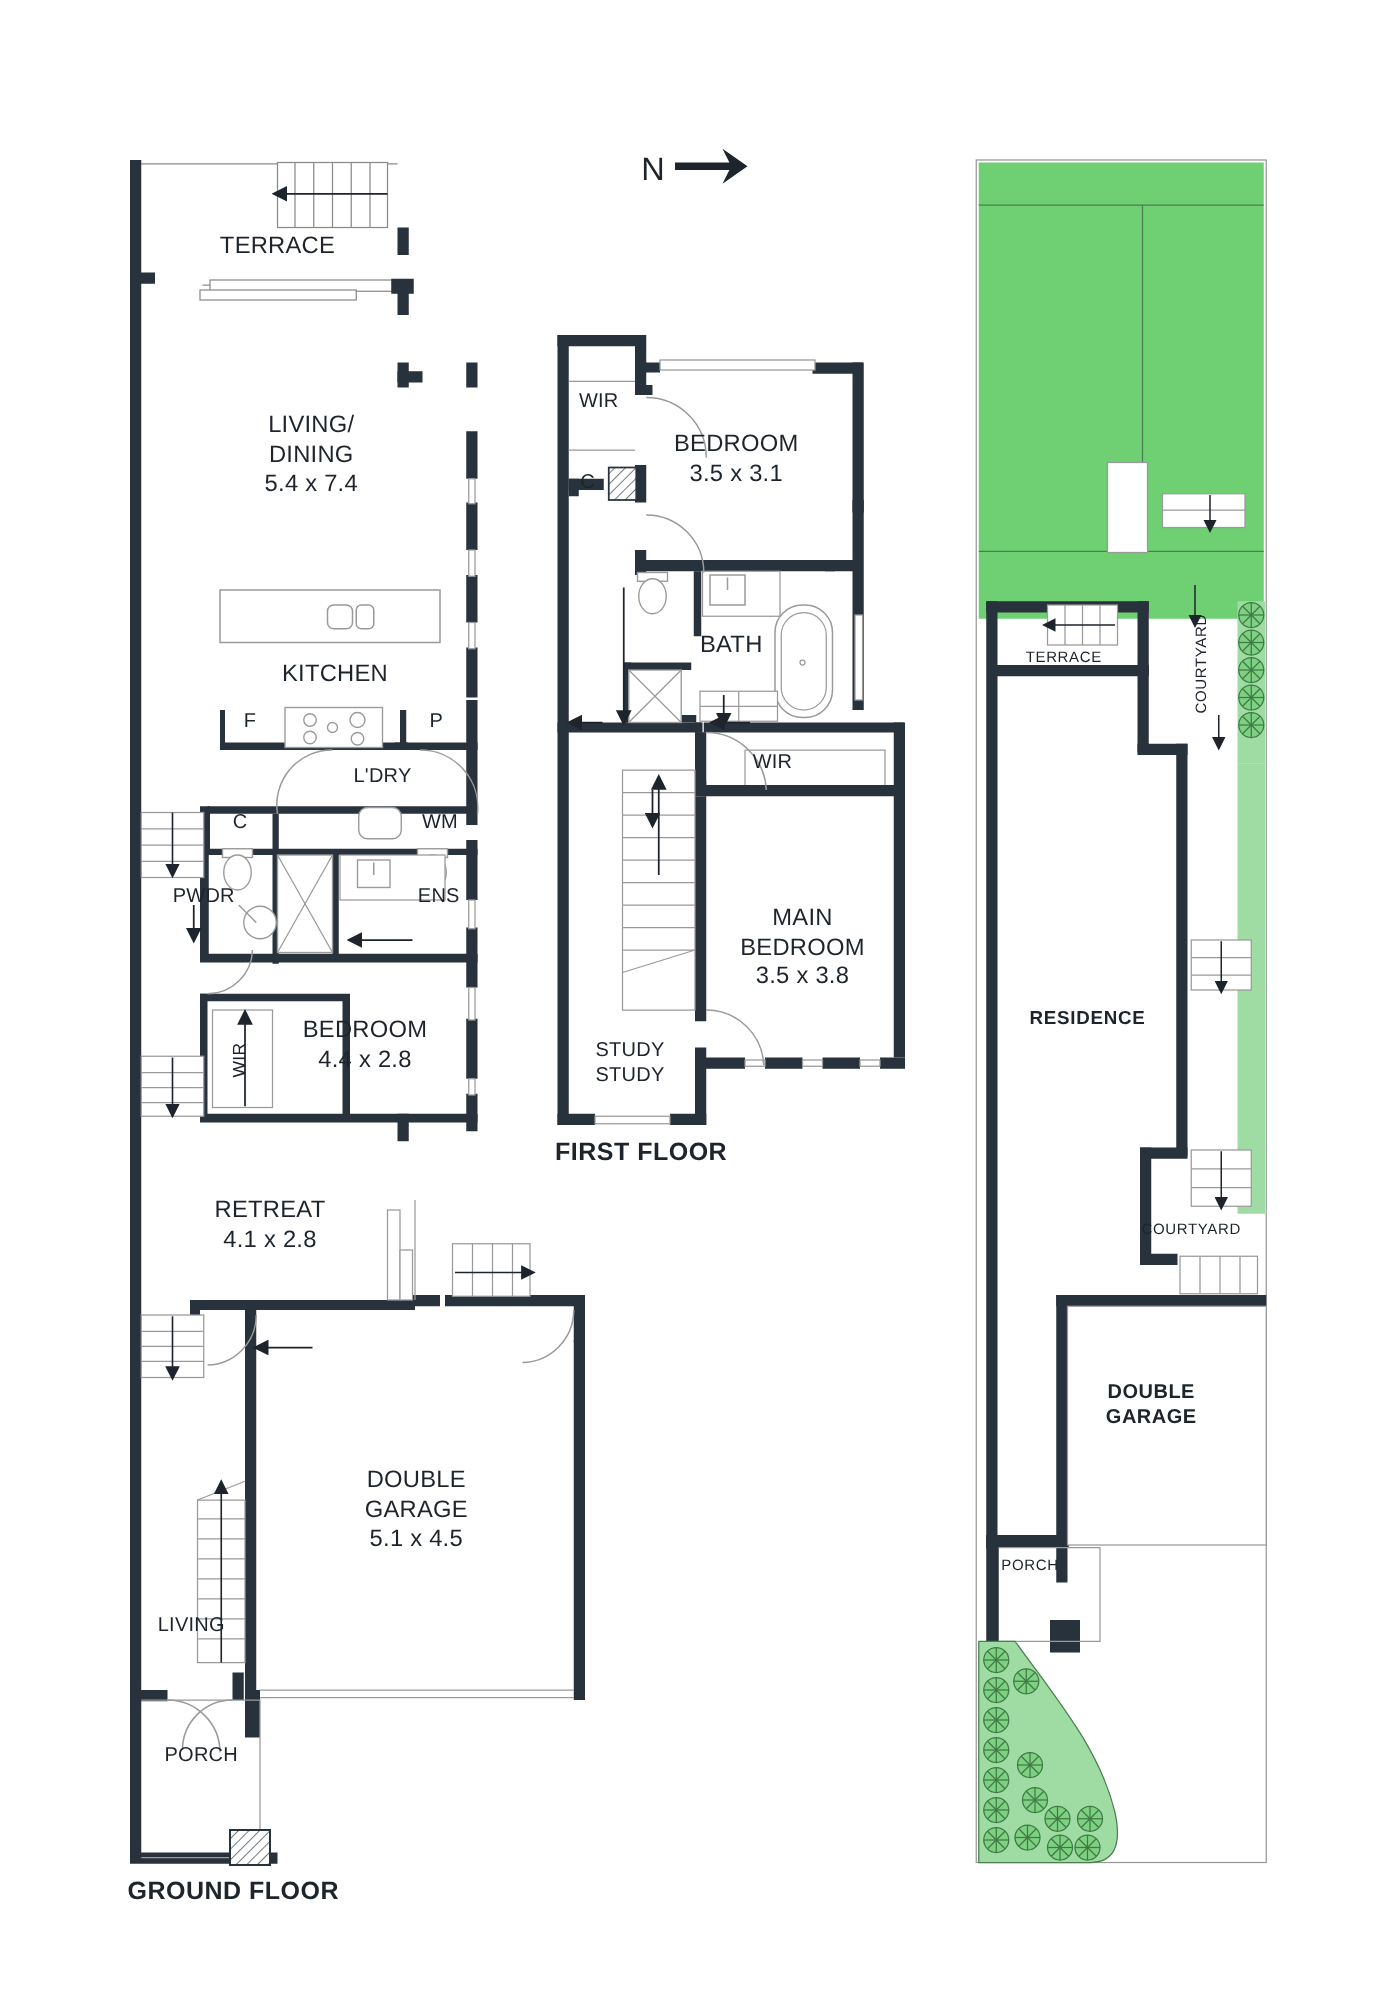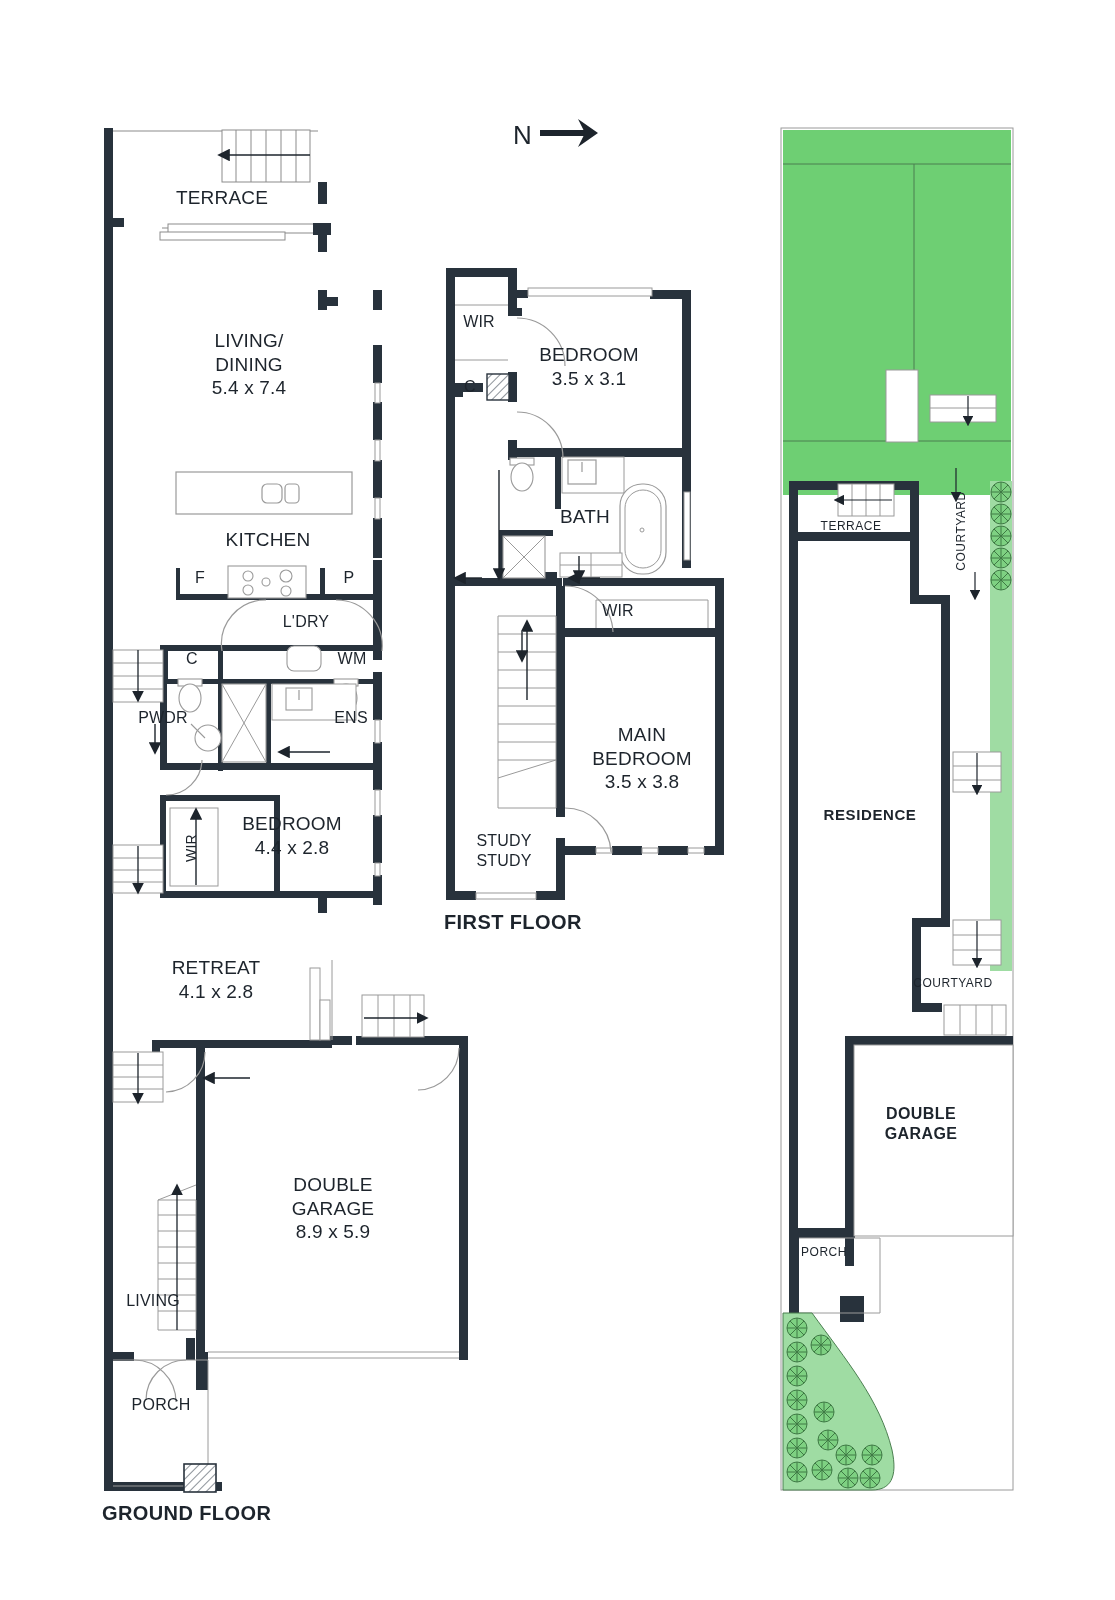--- a/index.html
+++ b/index.html
@@ -558,21 +558,21 @@
   <div class="lbl mini vert" style="left:191px;top:848px;">WIR</div>
 
   <div class="lbl room twoline" style="left:216px;top:980px;">
     <div>RETREAT</div>
     <div>4.1 x 2.8</div>
   </div>
 
   <div class="lbl room twoline" style="left:333px;top:1208px;">
     <div>DOUBLE</div>
     <div>GARAGE</div>
-    <div>8.9 x 5.9</div>
+    <div>5.1 x 4.5</div>
   </div>
 
   <div class="lbl roomsm" style="left:153px;top:1301px;">LIVING</div>
   <div class="lbl roomsm" style="left:161px;top:1405px;">PORCH</div>
 
   <div class="lbl floorttl" style="left:102px;top:1514px;">GROUND FLOOR</div>
 
   <div class="lbl roomsm" style="left:479px;top:322px;">WIR</div>
   <div class="lbl roomsm" style="left:470px;top:387px;">C</div>
   <div class="lbl room twoline" style="left:589px;top:367px;">

